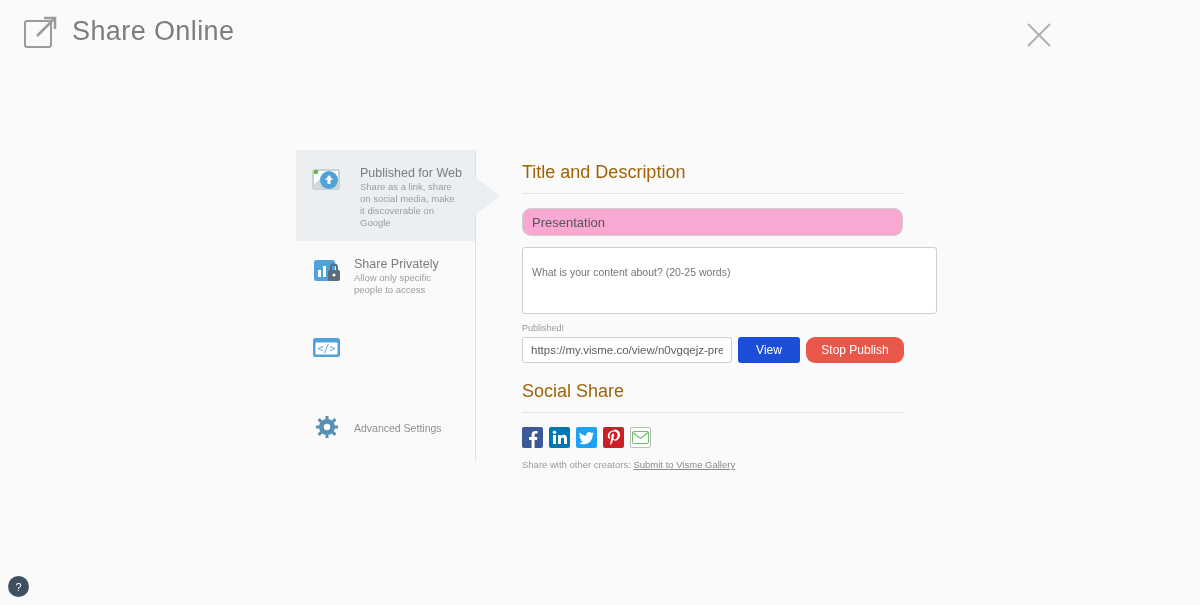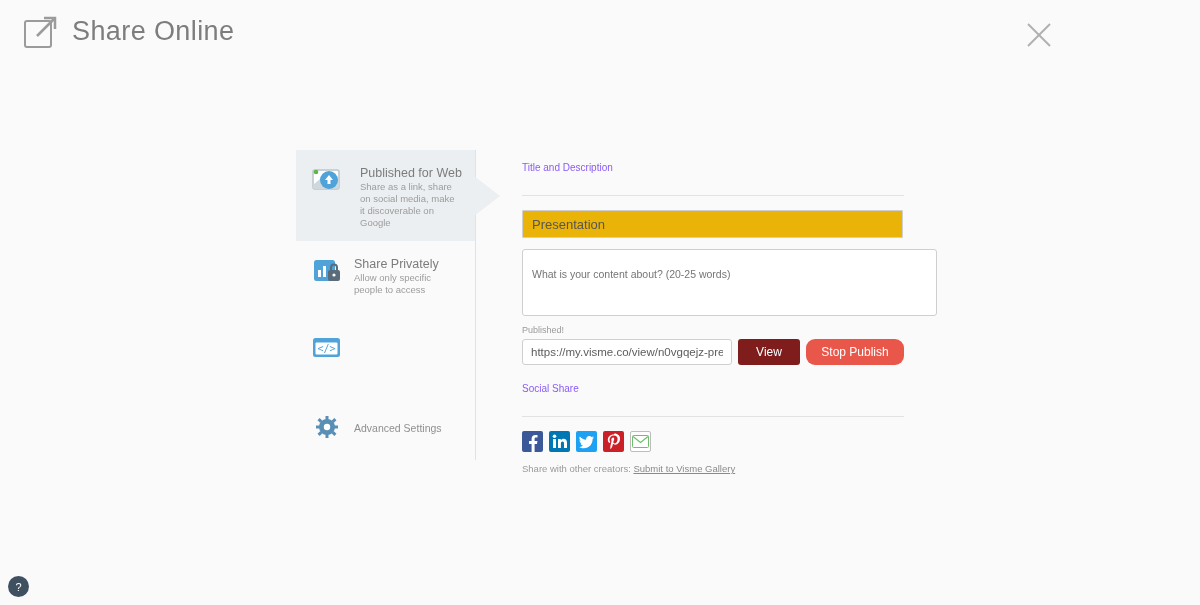--- a/index.html
+++ b/index.html
@@ -136,37 +136,37 @@
   }
 
   
   .content {
     position: absolute;
     left: 226px;
     top: 12px;
     width: 382px;
   }
   .section-label {
-    font-size: 10px;
-    color: #8b5cf6;
-    padding-bottom: 22px;
+    font-size: 18px;
+    color: #a16207;
+    padding-bottom: 10px;
     border-bottom: 1px solid #e2e2e2;
     margin-bottom: 14px;
   }
   .title-input {
     display: block;
     width: 381px;
     height: 28px;
     border: 1px solid #cfcfcf;
-    border-radius: 1px;
+    border-radius: 9px;
     padding: 4px 9px;
     font-size: 13px;
     color: #565656;
     font-family: "Liberation Sans", sans-serif;
-    background: #eab308;
+    background: #f9a8d4;
     outline: none;
     margin-bottom: 11px;
   }
   .desc-input {
     display: block;
     width: 415px;
     height: 67px;
     border: 1px solid #cfcfcf;
     border-radius: 3px;
     padding: 18px 9px;
@@ -205,21 +205,21 @@
     border: none;
     border-radius: 3px;
     color: #fff;
     font-size: 12px;
     font-family: "Liberation Sans", sans-serif;
     cursor: pointer;
     padding: 0 14px;
     height: 26px;
     line-height: 26px;
   }
-  .btn-view { background: #7f1d1d; min-width: 62px; text-align: center; }
+  .btn-view { background: #1d4ed8; min-width: 62px; text-align: center; }
   .btn-stop { background: #e8574a; min-width: 98px; border-radius: 9px; }
 
   .social-row {
     display: flex;
     gap: 6px;
     margin-bottom: 11px;
   }
   .social {
     width: 21px;
     height: 21px;

